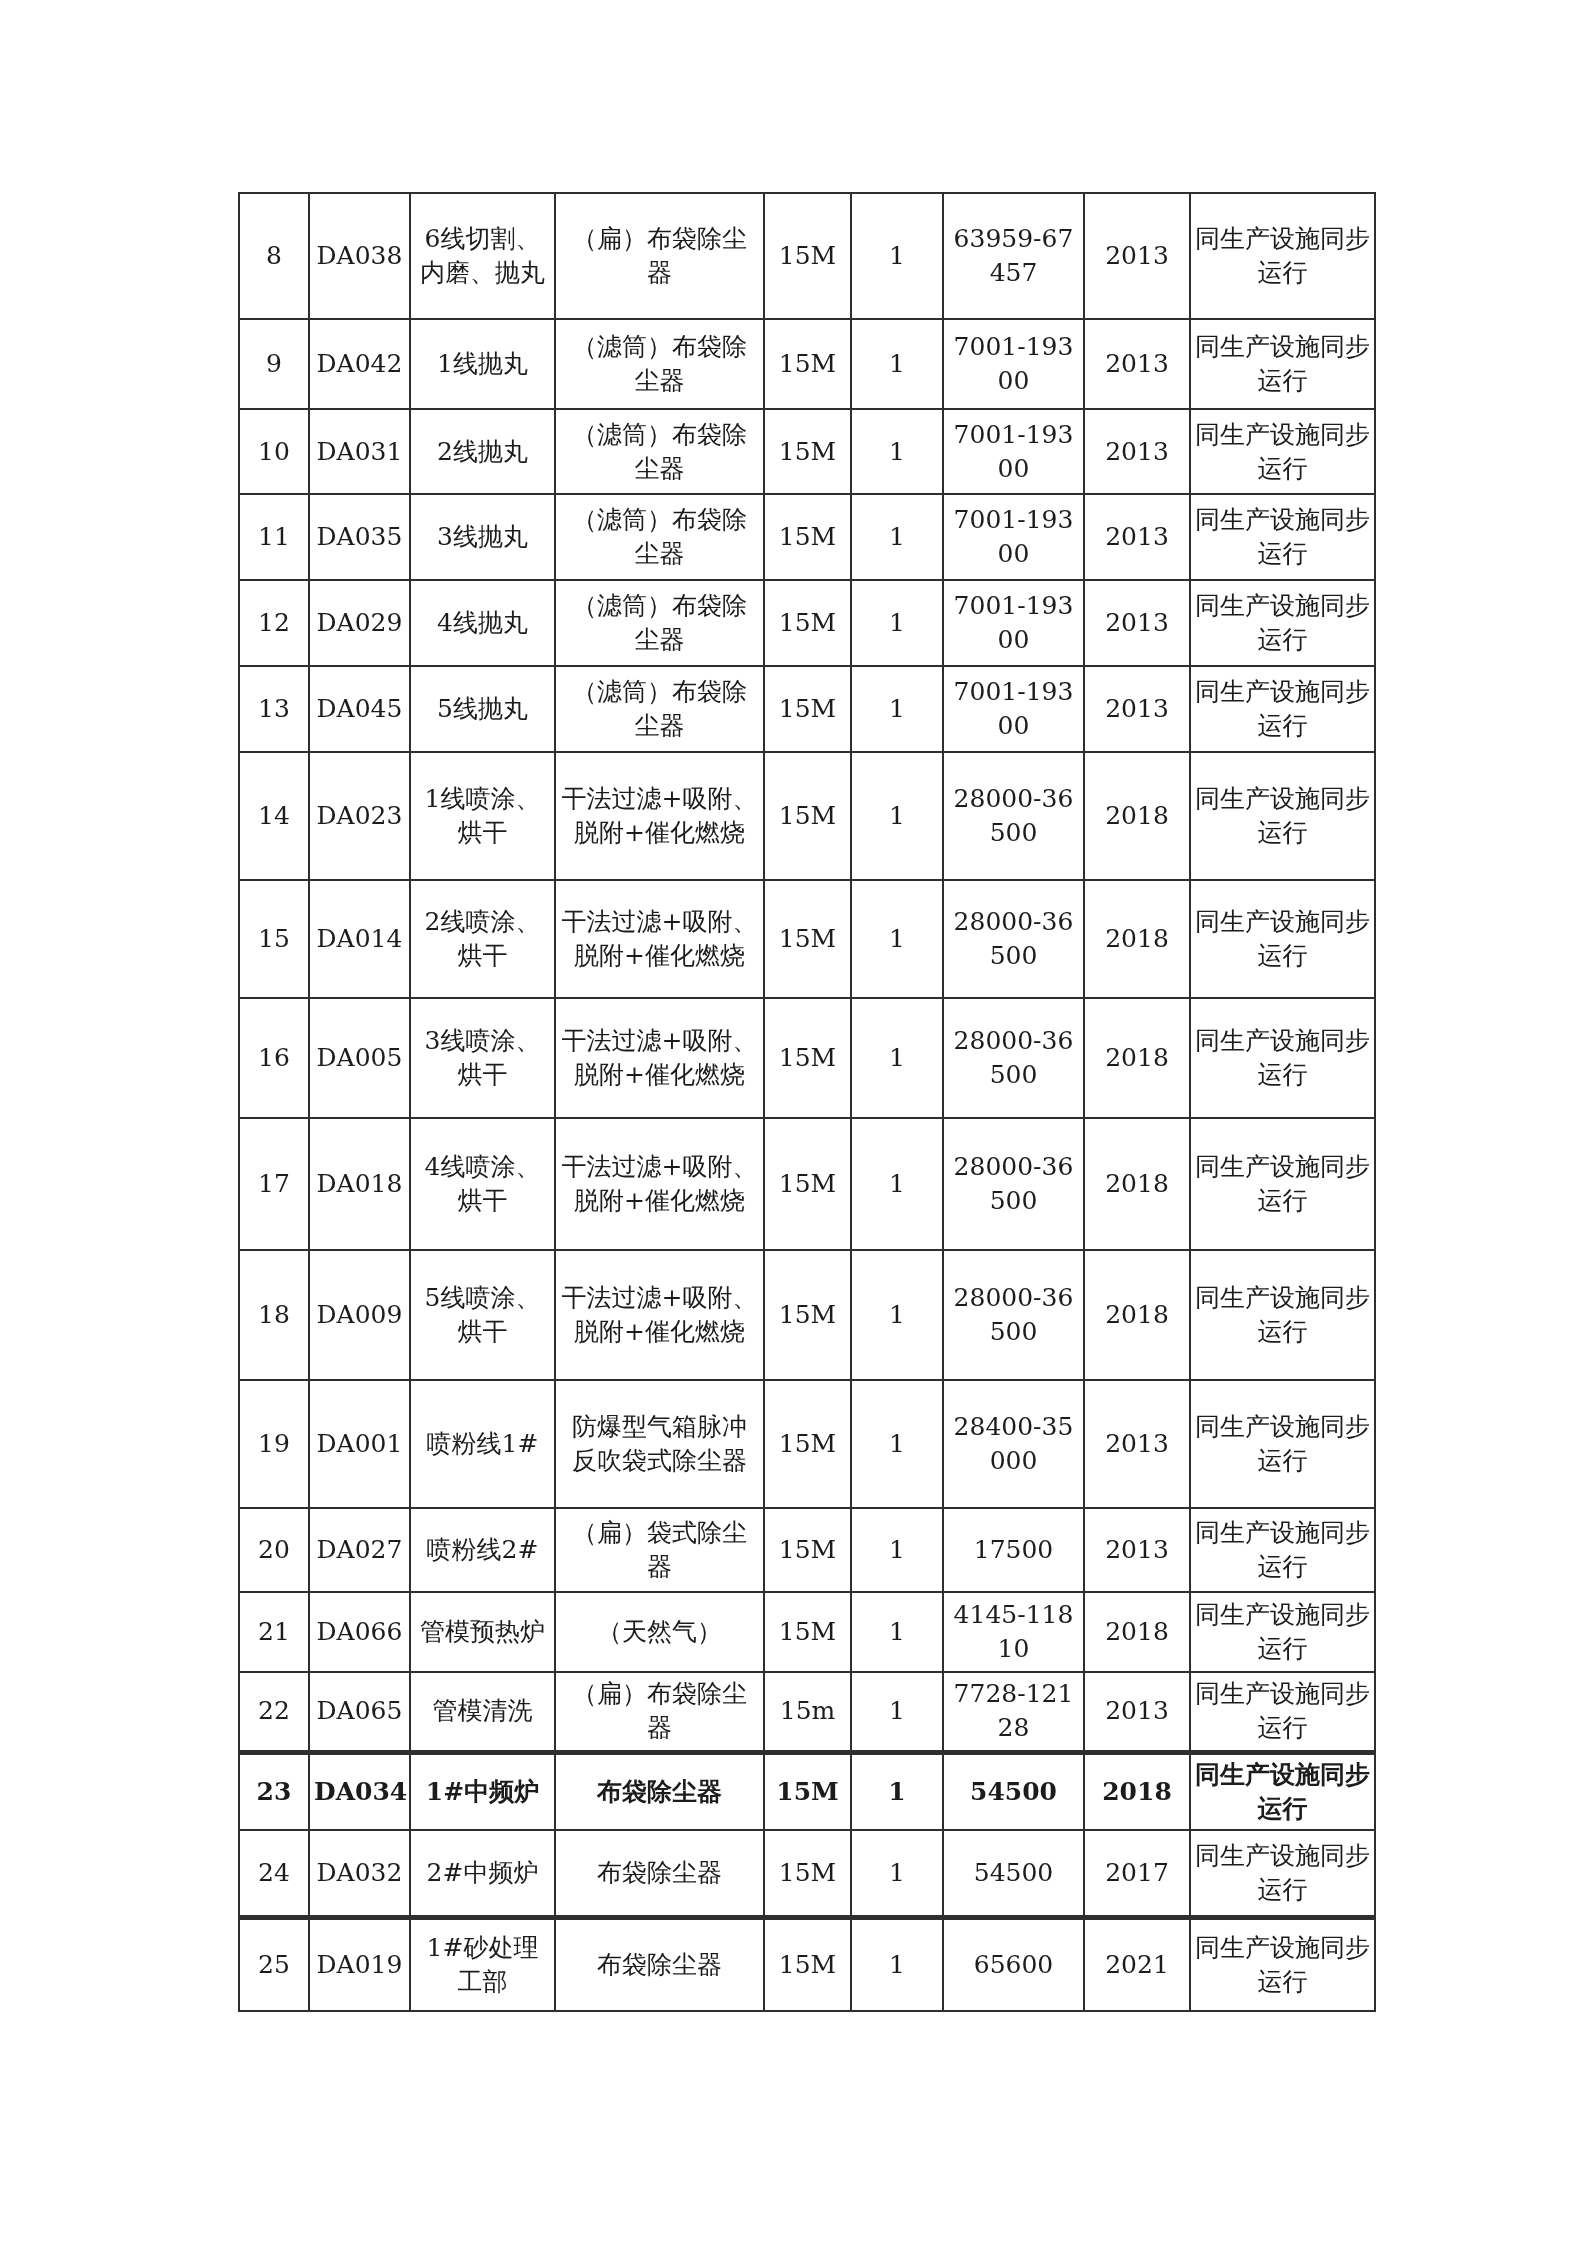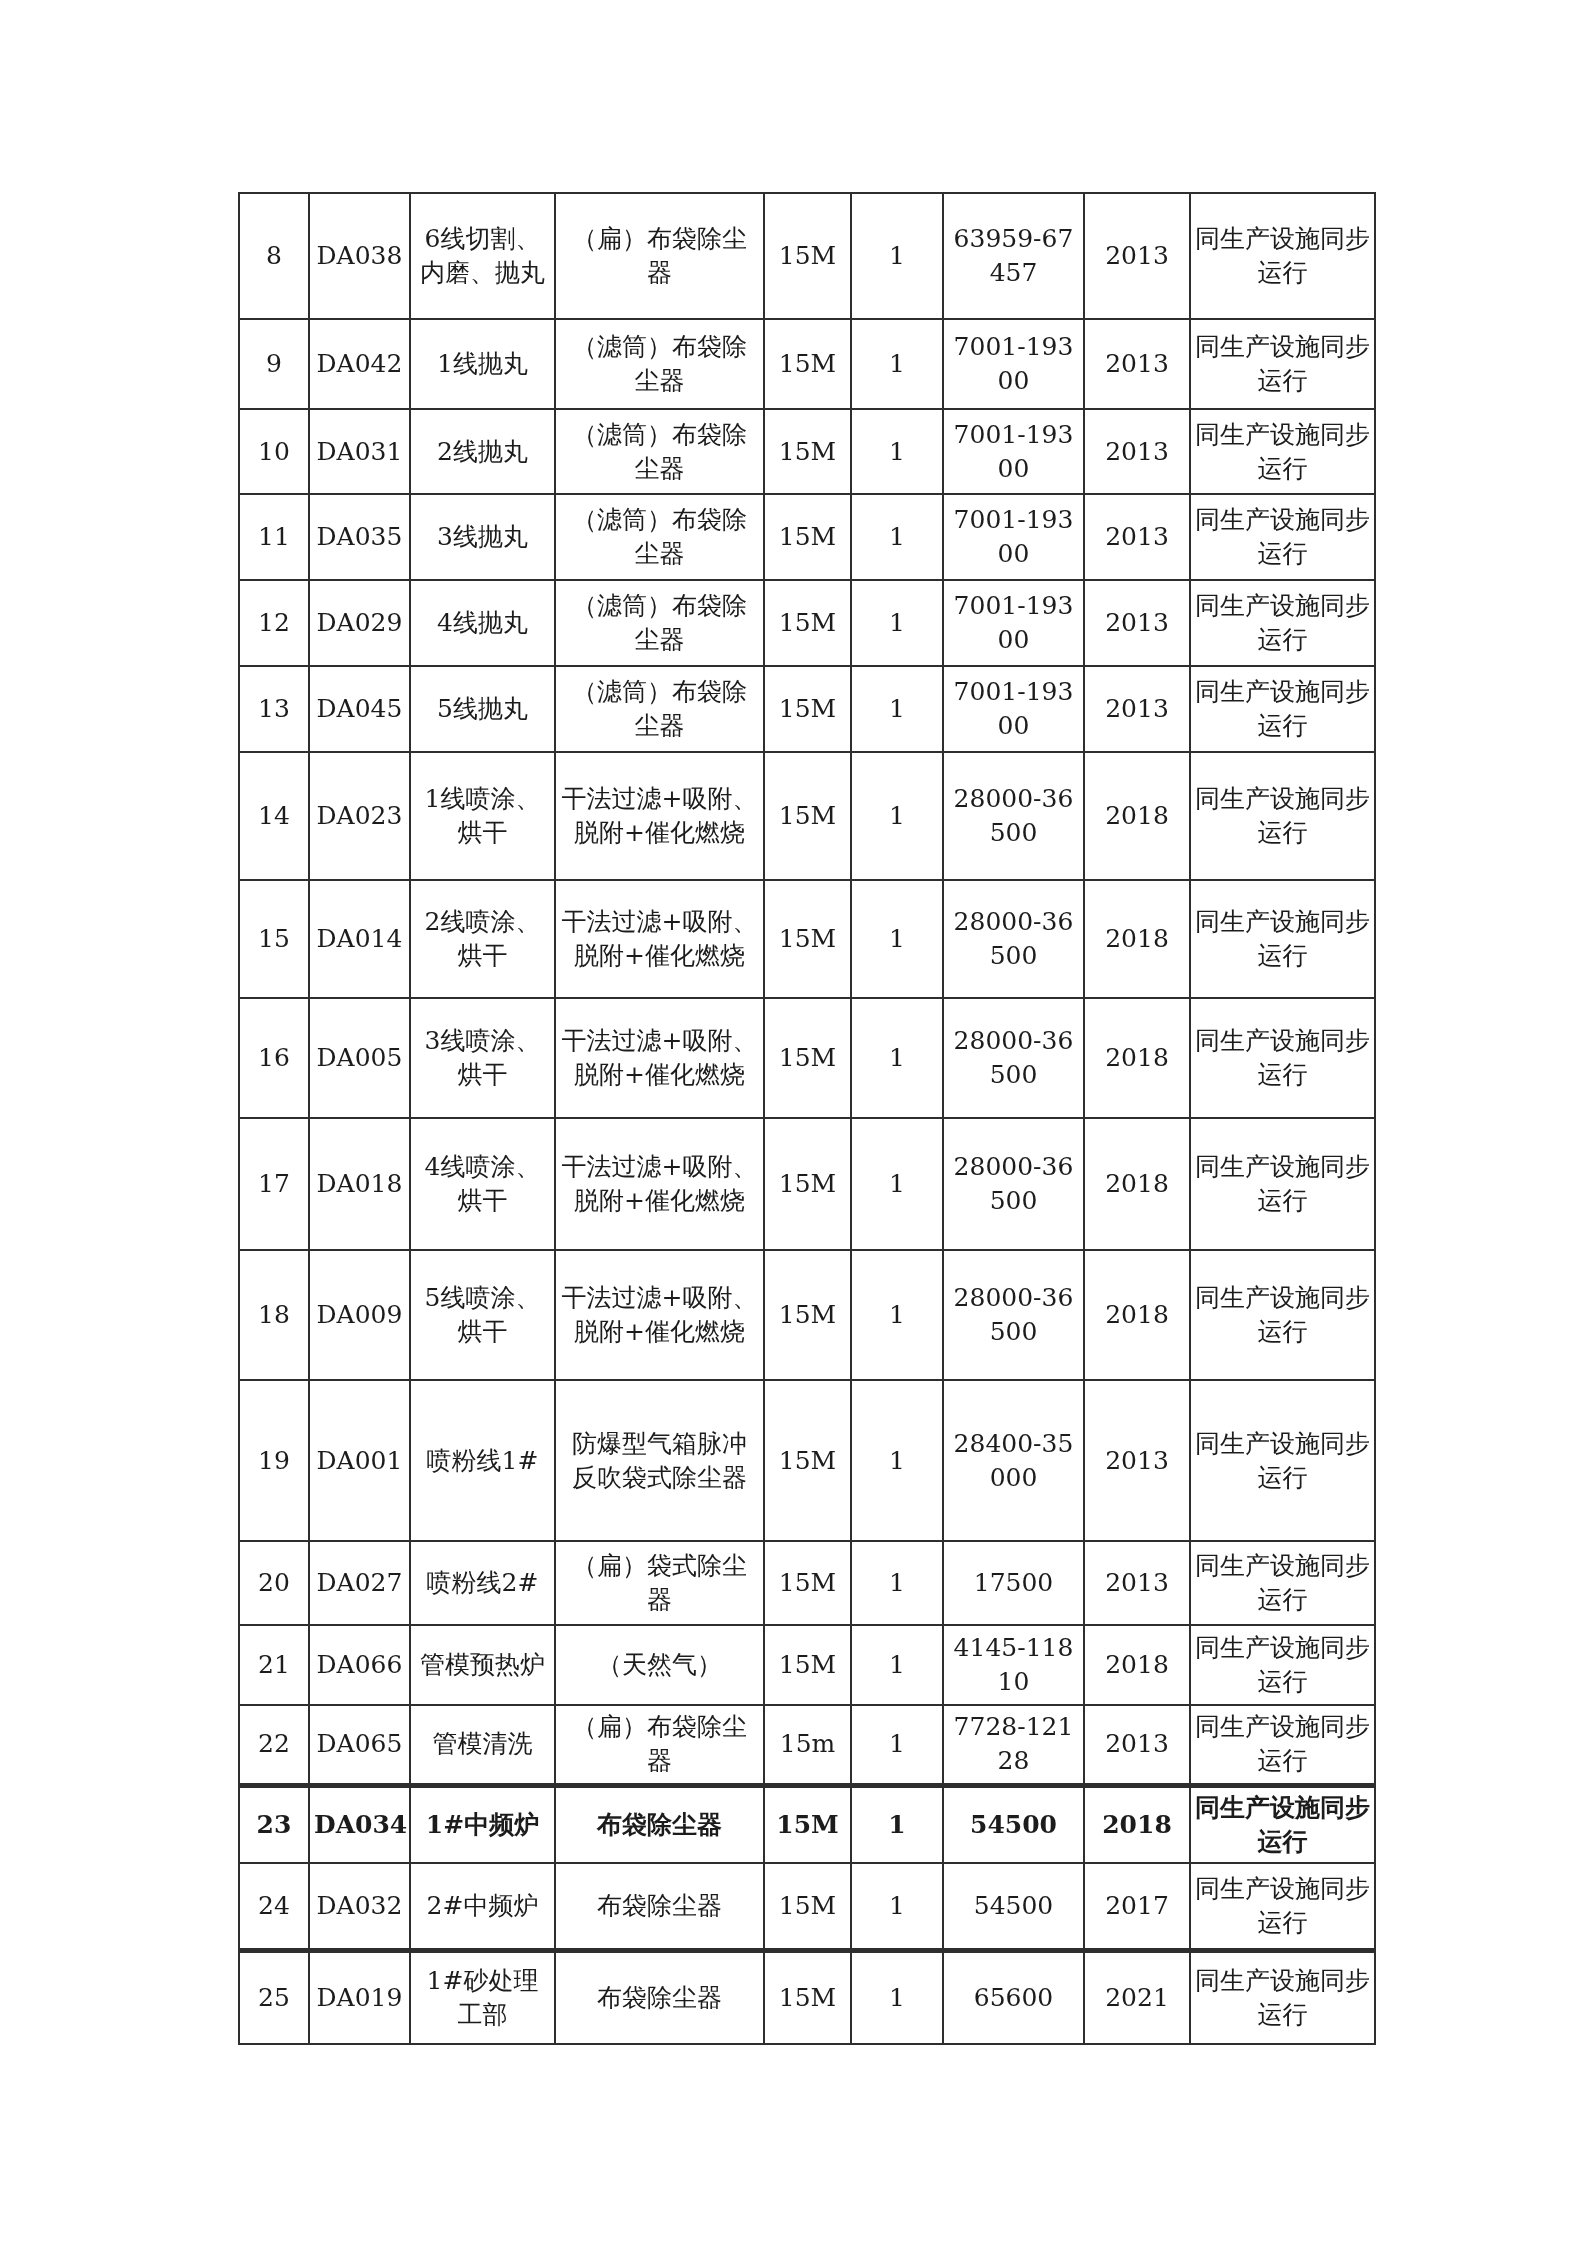--- a/index.html
+++ b/index.html
@@ -166,21 +166,21 @@
     <td>18</td>
     <td>DA009</td>
     <td class="c-process">5线喷涂、烘干</td>
     <td class="c-treatment eq-just">干法过滤+吸附、脱附+催化燃烧</td>
     <td>15M</td>
     <td>1</td>
     <td class="c-idrange">28000-36500</td>
     <td>2018</td>
     <td class="c-status">同生产设施同步运行</td>
   </tr>
-        <tr style="height: 161px; padding-left: 44px;">
+        <tr style="height: 128px; padding-left: 44px;">
     <td>19</td>
     <td>DA001</td>
     <td class="c-process">喷粉线1#</td>
     <td class="c-treatment eq-center">防爆型气箱脉冲反吹袋式除尘器</td>
     <td>15M</td>
     <td>1</td>
     <td class="c-idrange">28400-35000</td>
     <td>2013</td>
     <td class="c-status">同生产设施同步运行</td>
   </tr>

